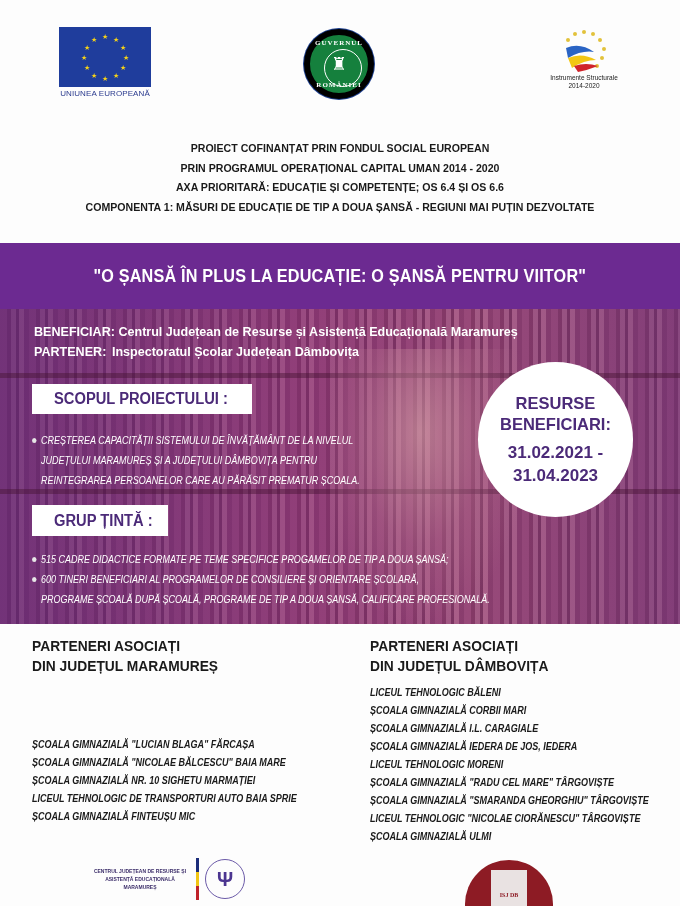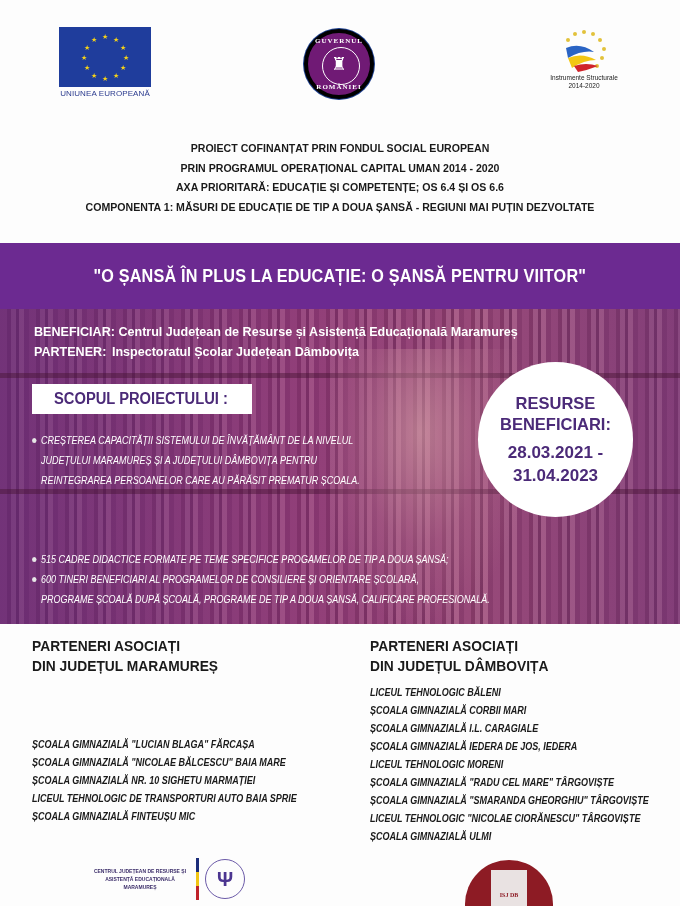--- a/index.html
+++ b/index.html
@@ -7,21 +7,21 @@
   body { font-family: "Liberation Sans", "DejaVu Sans", sans-serif; position: relative; color: #1c1c1c; }
 
   
   .logos { position: absolute; top: 0; left: 0; width: 680px; height: 120px; }
   .eu { position: absolute; left: 59px; top: 27px; width: 92px; }
   .eu-flag { width: 92px; height: 60px; background: #1f3d9c; position: relative; }
   .eu-star { position: absolute; color: #f6d217; font-size: 7px; line-height: 7px; }
   .eu-label { font-size: 8px; color: #2a3a8e; margin-top: 2px; text-align: center; letter-spacing: 0.1px; }
 
   .gov { position: absolute; left: 304px; top: 29px; width: 70px; height: 70px; border-radius: 50%;
-         background: #701a75; border: 4px solid #000000; box-shadow: 0 0 0 1px #1d3f8e; }
+         background: #15803d; border: 6px solid #000000; box-shadow: 0 0 0 1px #1d3f8e; }
   .gov-inner { position: absolute; left: 14px; top: 14px; width: 38px; height: 38px; border-radius: 50%;
                border: 1.5px solid #ffffff; }
   .gov-text-top, .gov-text-bot { position: absolute; left: 0; width: 100%; text-align: center; color: #fff; font-size: 7px; font-weight: bold; letter-spacing: 1px; font-family: "Liberation Serif", serif; }
   .gov-text-top { top: 4px; }
   .gov-text-bot { bottom: 4px; }
   .gov-eagle { position: absolute; left: 50%; top: 50%; transform: translate(-50%,-50%); color: #fff; font-size: 18px; }
 
   .is { position: absolute; left: 548px; top: 28px; width: 72px; }
   .is-mark { width: 48px; height: 46px; margin: 0 auto; position: relative; }
   .is-label { font-size: 6.5px; text-align: center; line-height: 8px; color: #222; }
@@ -174,24 +174,27 @@
   <div class="bullets scope-bullets">
     <div class="b-row"><span class="dot"></span><span>CREȘTEREA CAPACITĂȚII SISTEMULUI DE ÎNVĂȚĂMÂNT DE LA NIVELUL</span></div>
     <div class="b-row indent"><span>JUDEȚULUI MARAMUREȘ ȘI A JUDEȚULUI DÂMBOVIȚA PENTRU</span></div>
     <div class="b-row indent"><span>REINTEGRAREA PERSOANELOR CARE AU PĂRĂSIT PREMATUR ȘCOALA.</span></div>
   </div>
 
   <div class="dur">
     <div class="dur-l">RESURSE</div>
     <div class="dur-l">BENEFICIARI:</div>
     <div class="dur-gap"></div>
-    <div class="dur-d">28.03.2021 -</div>
+    <div class="dur-d">31.02.2021 -</div>
     <div class="dur-d">31.04.2023</div>
   </div>
 
+  <div class="label-box target-box">
+    <span>GRUP ȚINTĂ :</span>
+  </div>
 
   <div class="bullets target-bullets">
     <div class="b-row"><span class="dot"></span><span>515 CADRE DIDACTICE FORMATE PE TEME SPECIFICE PROGAMELOR DE TIP A DOUA ȘANSĂ;</span></div>
     <div class="b-row"><span class="dot"></span><span>600 TINERI BENEFICIARI AL PROGRAMELOR DE CONSILIERE ȘI ORIENTARE ȘCOLARĂ,</span></div>
     <div class="b-row indent"><span>PROGRAME ȘCOALĂ DUPĂ ȘCOALĂ, PROGRAME DE TIP A DOUA ȘANSĂ, CALIFICARE PROFESIONALĂ.</span></div>
   </div>
 </div>
 
 <div class="part part-left">
   <div class="part-head">PARTENERI ASOCIAȚI</div>

